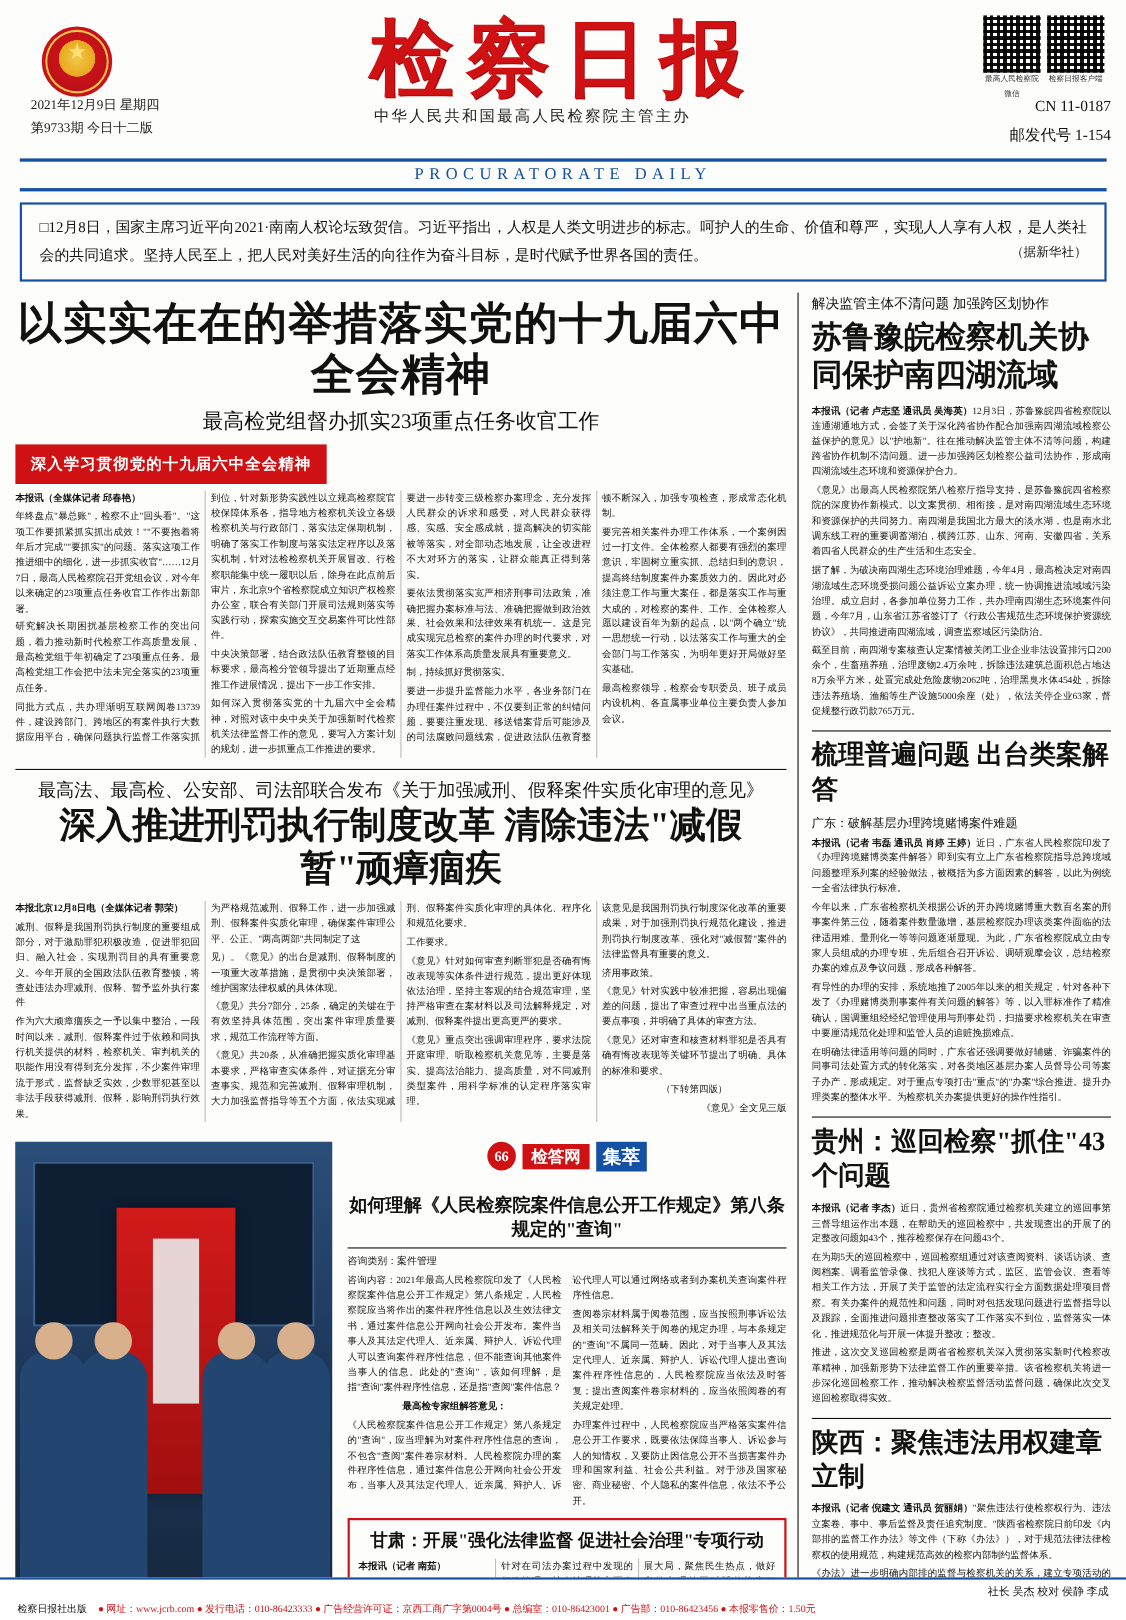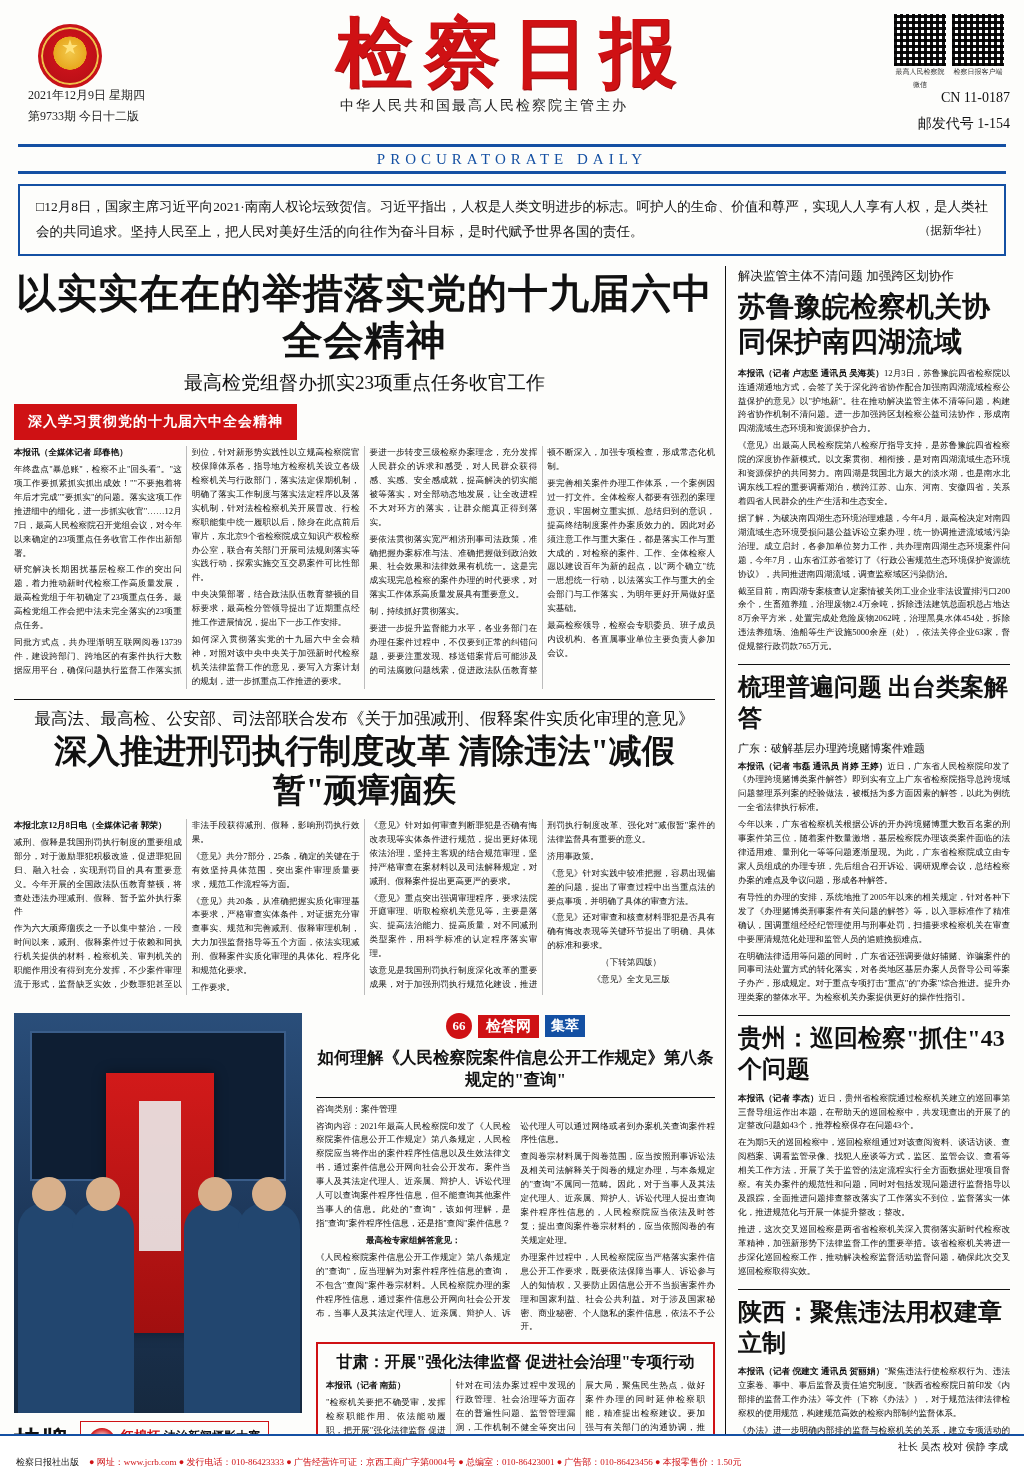--- a/index.html
+++ b/index.html
@@ -94,24 +94,24 @@
 
   .mark-row { display:flex; align-items:center; gap:10px; margin-top:8px;}
   .mark-big { font-size:26px; font-weight:700; letter-spacing:2px;}
   .award { border:1px solid #cf1114; padding:4px 8px; display:flex; align-items:center; gap:6px;}
   .award .flower { width:26px;height:26px;border-radius:50%;background:radial-gradient(circle,#f6c7c7 30%,#cf1114 70%);}
   .award .t1 { color:#cf1114; font-weight:700; font-size:13px;}
   .award .t2 { font-size:7.5px; color:#333; line-height:1.35;}
 
   
   .mod { width:400px; margin-top:10px;}
-  .mod-title-bar { display:flex; align-items:center; justify-content:center; gap:6px; margin-bottom:8px;}
+  .mod-title-bar { display:flex; align-items:center; justify-content:center; gap:6px; margin-bottom:20px;}
   .circle66 { width:26px;height:26px;border-radius:50%;background:#cf1114;color:#fff;font-size:13px;display:flex;align-items:center;justify-content:center;font-weight:700;}
   .redbox-label{background:#cf1114;color:#fff;font-size:15px;font-weight:700;padding:2px 8px;}
-  .blue-label{background:#1450a3;color:#fff;font-size:14px;font-weight:700;padding:2px 6px;}
+  .blue-label{background:#1450a3;color:#fff;font-size:17px;font-weight:700;padding:2px 6px;}
   .mod-head { font-size:16.5px; font-weight:700; text-align:center; line-height:1.35; border-bottom:1px solid #111; padding-bottom:5px; margin-bottom:5px;}
   .qa-meta { font-size:9px; margin-bottom:4px;}
 
   .redframe { border:2px solid #cf1114; padding:6px 8px; margin-top:8px;}
   .redframe h3 { font-size:16px; font-weight:700; text-align:center; margin:2px 0 6px; }
 
   
   .footer { position:absolute; left:0; bottom:0; width:1024px; border-top:2px solid #1450a3; background:#fff; font-size:9px; padding:4px 16px; color:#111;}
   .footer .red { color:#cf1114; }
   .footer-names { text-align:right; font-size:10px; margin-bottom:2px;}
@@ -194,31 +194,33 @@
 
       <div class="rule-h"></div>
 
       <div class="headline2">最高法、最高检、公安部、司法部联合发布《关于加强减刑、假释案件实质化审理的意见》</div>
       <div class="headline2b">深入推进刑罚执行制度改革 清除违法"减假暂"顽瘴痼疾</div>
 
       <div class="cols4">
         <p><span class="lead">本报北京12月8日电（全媒体记者 郭荣）</span></p>
         <p>减刑、假释是我国刑罚执行制度的重要组成部分，对于激励罪犯积极改造，促进罪犯回归、融入社会，实现刑罚目的具有重要意义。今年开展的全国政法队伍教育整顿，将查处违法办理减刑、假释、暂予监外执行案件</p>
         <p>作为六大顽瘴痼疾之一予以集中整治，一段时间以来，减刑、假释案件过于依赖和同执行机关提供的材料，检察机关、审判机关的职能作用没有得到充分发挥，不少案件审理流于形式，监督缺乏实效，少数罪犯甚至以非法手段获得减刑、假释，影响刑罚执行效果。</p>
+        <p>为严格规范减刑、假释工作，进一步加强减刑、假释案件实质化审理，确保案件审理公平、公正、"两高两部"共同制定了这</p>
+        <p>见）。《意见》的出台是减刑、假释制度的一项重大改革措施，是贯彻中央决策部署，维护国家法律权威的具体体现。</p>
         <p>《意见》共分7部分，25条，确定的关键在于有效坚持具体范围，突出案件审理质量要求，规范工作流程等方面。</p>
         <p>《意见》共20条，从准确把握实质化审理基本要求，严格审查实体条件，对证据充分审查事实、规范和完善减刑、假释审理机制，大力加强监督指导等五个方面，依法实现减刑、假释案件实质化审理的具体化、程序化和规范化要求。</p>
         <p>工作要求。</p>
         <p>《意见》针对如何审查判断罪犯是否确有悔改表现等实体条件进行规范，提出更好体现依法治理，坚持主客观的结合规范审理，坚持严格审查在案材料以及司法解释规定，对减刑、假释案件提出更高更严的要求。</p>
         <p>《意见》重点突出强调审理程序，要求法院开庭审理、听取检察机关意见等，主要是落实、提高法治能力、提高质量，对不同减刑类型案件，用科学标准的认定程序落实审理。</p>
         <p>该意见是我国刑罚执行制度深化改革的重要成果，对于加强刑罚执行规范化建设，推进刑罚执行制度改革、强化对"减假暂"案件的法律监督具有重要的意义。</p>
         <p>济用事政策。</p>
         <p>《意见》针对实践中较准把握，容易出现偏差的问题，提出了审查过程中出当重点法的要点事项，并明确了具体的审查方法。</p>
         <p>《意见》还对审查和核查材料罪犯是否具有确有悔改表现等关键环节提出了明确、具体的标准和要求。</p>
         <p style="text-align:center;">（下转第四版）</p>
-        <p style="text-align:center;font-family:Liberation Serif, serif;">《意见》全文见三版</p>
+        <p style="text-align:right;font-family:Liberation Serif, serif;">《意见》全文见三版</p>
       </div>
 
       <div style="display:flex;gap:14px;margin-top:8px;">
         <div class="photo-block">
           <div class="photo">
             <div class="wall"></div>
             <div class="screen"></div>
             <div class="banner"></div>
             <div class="person p1"></div>
             <div class="person p2"></div>

